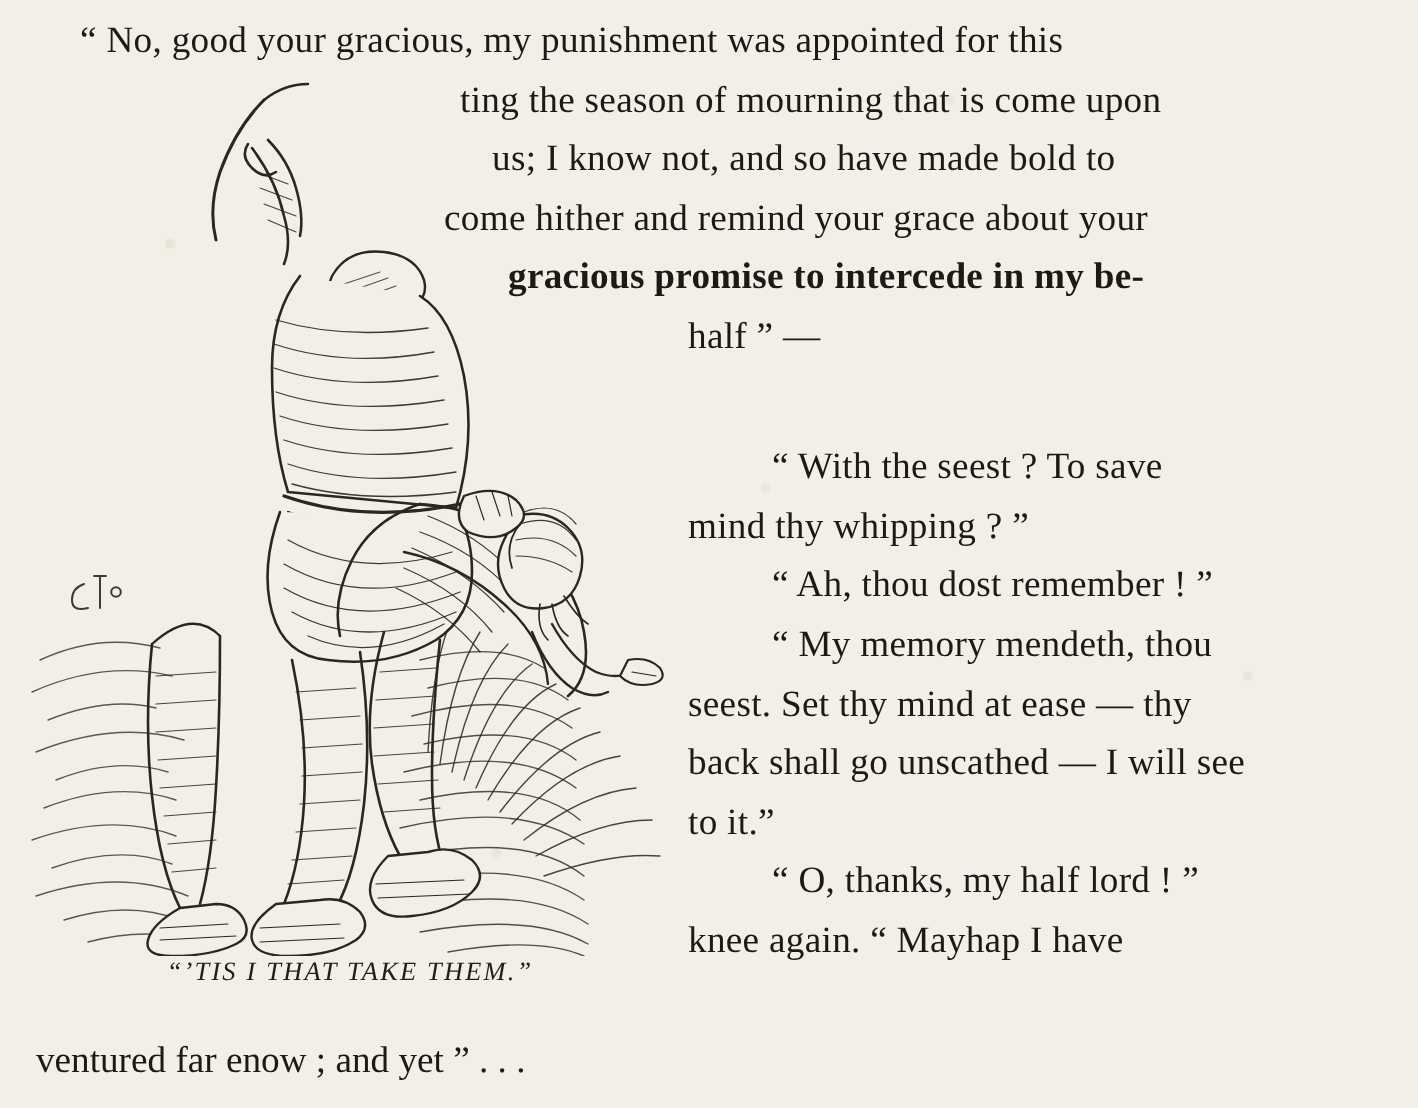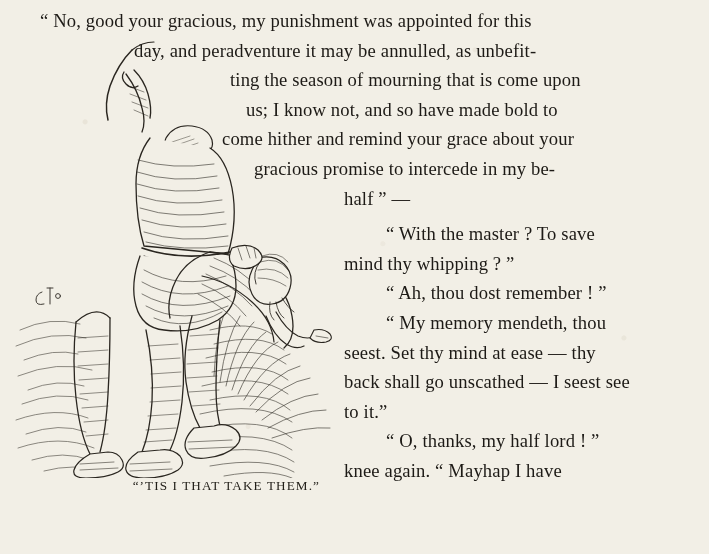--- a/index.html
+++ b/index.html
@@ -78,25 +78,26 @@
     width: 322px;
     height: 448px;
   }
   #illus svg { display: block; }
 
   .caption {
     position: absolute;
     left: 30px;
     top: 478px;
     width: 290px;
-    text-align: right;
+    text-align: center;
     font-size: 13.2px;
     letter-spacing: 1.1px;
     font-variant: small-caps;
     color: #211e18;
+    font-style: italic;
   }
 </style>
 </head>
 <body>
 
 <div id="page">
 
   <div id="illus">
     <svg width="322" height="448" viewBox="0 0 322 448" xmlns="http://www.w3.org/2000/svg">
       <g stroke="#2a2620" fill="none" stroke-linecap="round" stroke-linejoin="round">
@@ -303,52 +304,52 @@
           <circle cx="44" cy="266" r="2.4"></circle>
         </g>
       </g>
     </svg>
   </div>
 
   <div class="caption">“’TIS I THAT TAKE THEM.”</div>
 
   <div class="textcol para-first">
     <span class="l">“ No, good your gracious, my punishment was appointed for this</span>
-    <span class="l" style="padding-left:94px;">day, and peradventure it may be annulled, as unbefit-</span>
     <span class="l" style="padding-left:190px;">ting the season of mourning that is come upon</span>
     <span class="l" style="padding-left:206px;">us; I know not, and so have made bold to</span>
     <span class="l" style="padding-left:182px;">come hither and remind your grace about your</span>
-    <span class="l" style="padding-left:214px;">gracious promise to intercede in my be-</span>
+    <span class="l" style="padding-left:214px;font-weight:bold;">gracious promise to intercede in my be-</span>
     <span class="l" style="padding-left:304px;">half ” —</span>
   </div>
 
   <div class="textcol rightcol" style="top:219px;">
     <p class="noind">
-      <span class="jl" style="padding-left:42px;">“ With the master ?  To save</span>
+      <span class="jl" style="padding-left:42px;">“ With the seest ?  To save</span>
       <span class="jl">mind thy whipping ? ”</span>
     </p>
   </div>
 
   <div class="textcol rightcol" style="top:278px;">
     <p class="noind">
       <span class="jl" style="padding-left:42px;">“ Ah, thou dost remember ! ”</span>
     </p>
   </div>
 
   <div class="textcol rightcol" style="top:308px;">
     <p class="noind">
       <span class="jl" style="padding-left:42px;">“ My memory mendeth, thou</span>
       <span class="jl">seest.  Set thy mind at ease — thy</span>
-      <span class="jl">back shall go unscathed — I seest see</span>
+      <span class="jl">back shall go unscathed — I will see</span>
       <span class="jl">to it.”</span>
     </p>
   </div>
 
   <div class="textcol rightcol" style="top:426px;">
     <p class="noind">
       <span class="jl" style="padding-left:42px;">“ O, thanks, my half lord ! ”</span>
       <span class="jl">knee again.  “ Mayhap I have</span>
     </p>
   </div>
 
+  <div class="bottomline">ventured far  enow ;  and yet ”  .  .  .</div>
 
   <div id="grain"></div>
 </div>
 
 </body></html>

